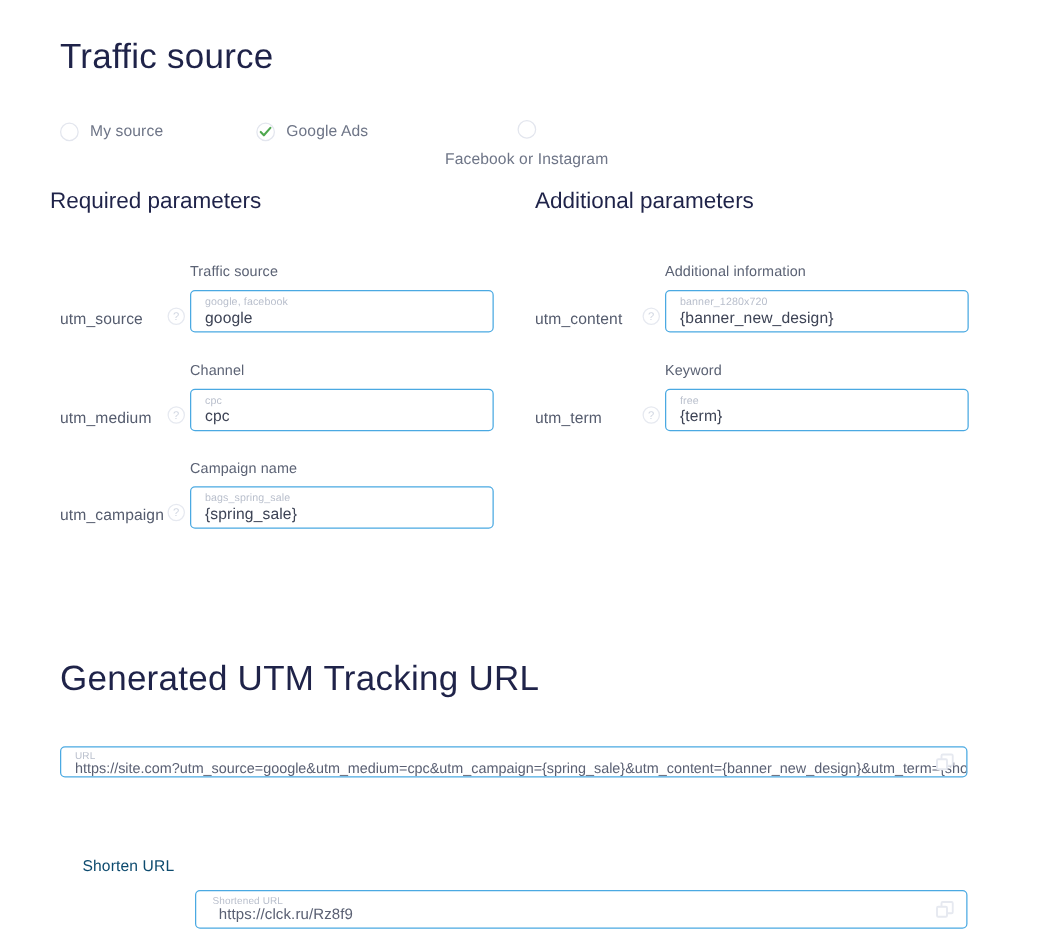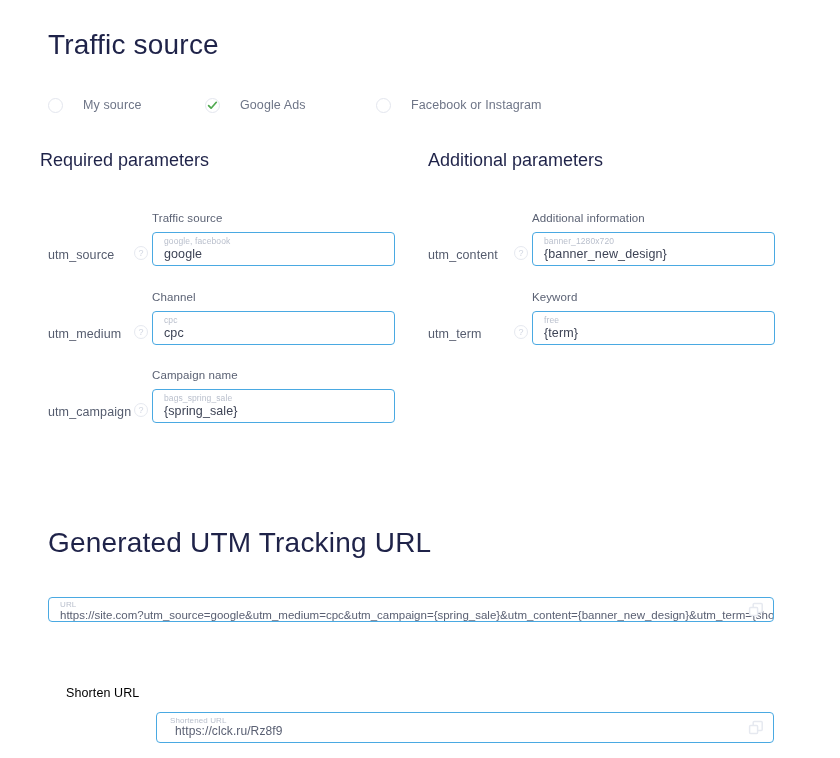--- a/index.html
+++ b/index.html
@@ -46,27 +46,27 @@
     position: absolute;
     left: 48px;
     top: 96px;
     width: 740px;
     height: 18px;
   }
   .source-option {
     position: absolute;
     display: flex;
     align-items: center;
-    gap: 20px;
+    gap: 9px;
     cursor: pointer;
     height: 18px;
   }
   .source-option.opt-0 { left: 0px; }
   .source-option.opt-1 { left: 157px; }
-  .source-option.opt-2 { left: 328px; }
+  .source-option.opt-2 { left: 308px; flex-direction: column; }
 
   .radio-circle {
     width: 15px;
     height: 15px;
     border-radius: 50%;
     border: 1.4px solid #e3e6ee;
     background: #ffffff;
     flex: 0 0 auto;
     display: flex;
     align-items: center;
@@ -199,21 +199,21 @@
     cursor: pointer;
   }
   .copy-icon svg { display: block; }
 
   
   .shorten-link {
     position: absolute;
     left: 66px;
     top: 686px;
     font-size: 12.5px;
-    color: #000000;
+    color: #0c4a6e;
     white-space: nowrap;
     cursor: pointer;
     letter-spacing: .1px;
   }
   .short-box {
     position: absolute;
     left: 156px;
     top: 679px;
     width: 618px;
     height: 31px;

